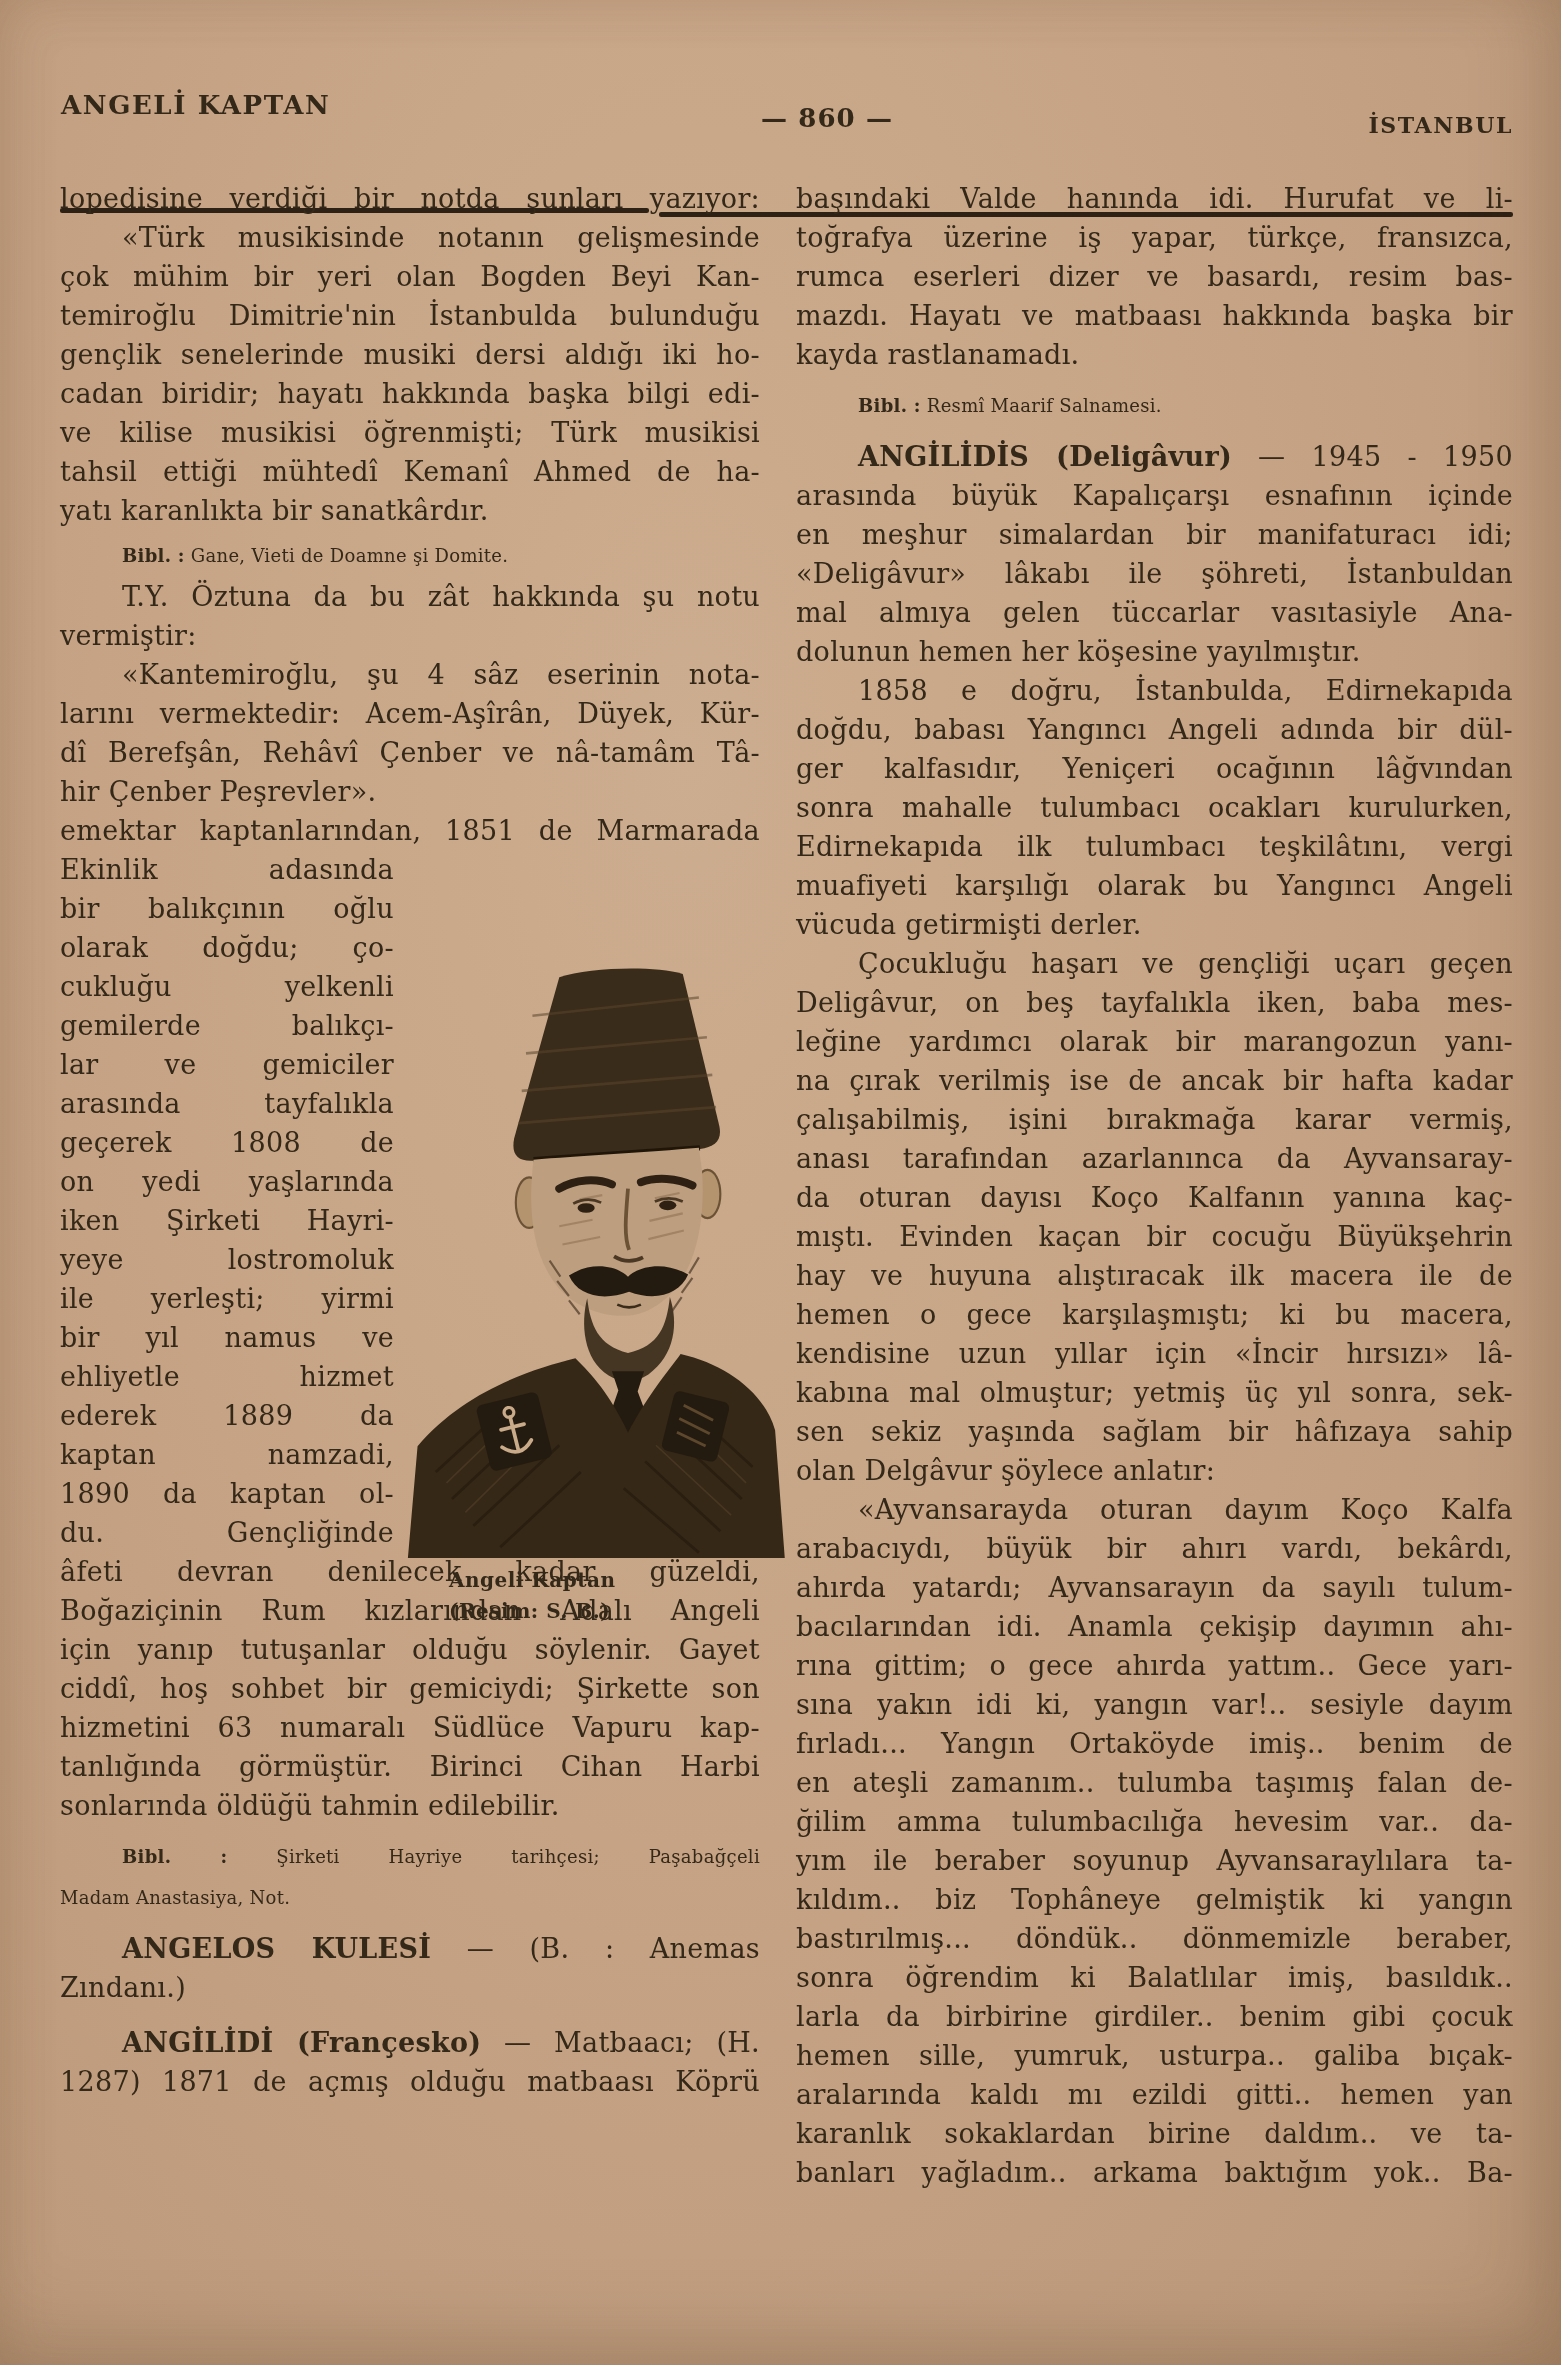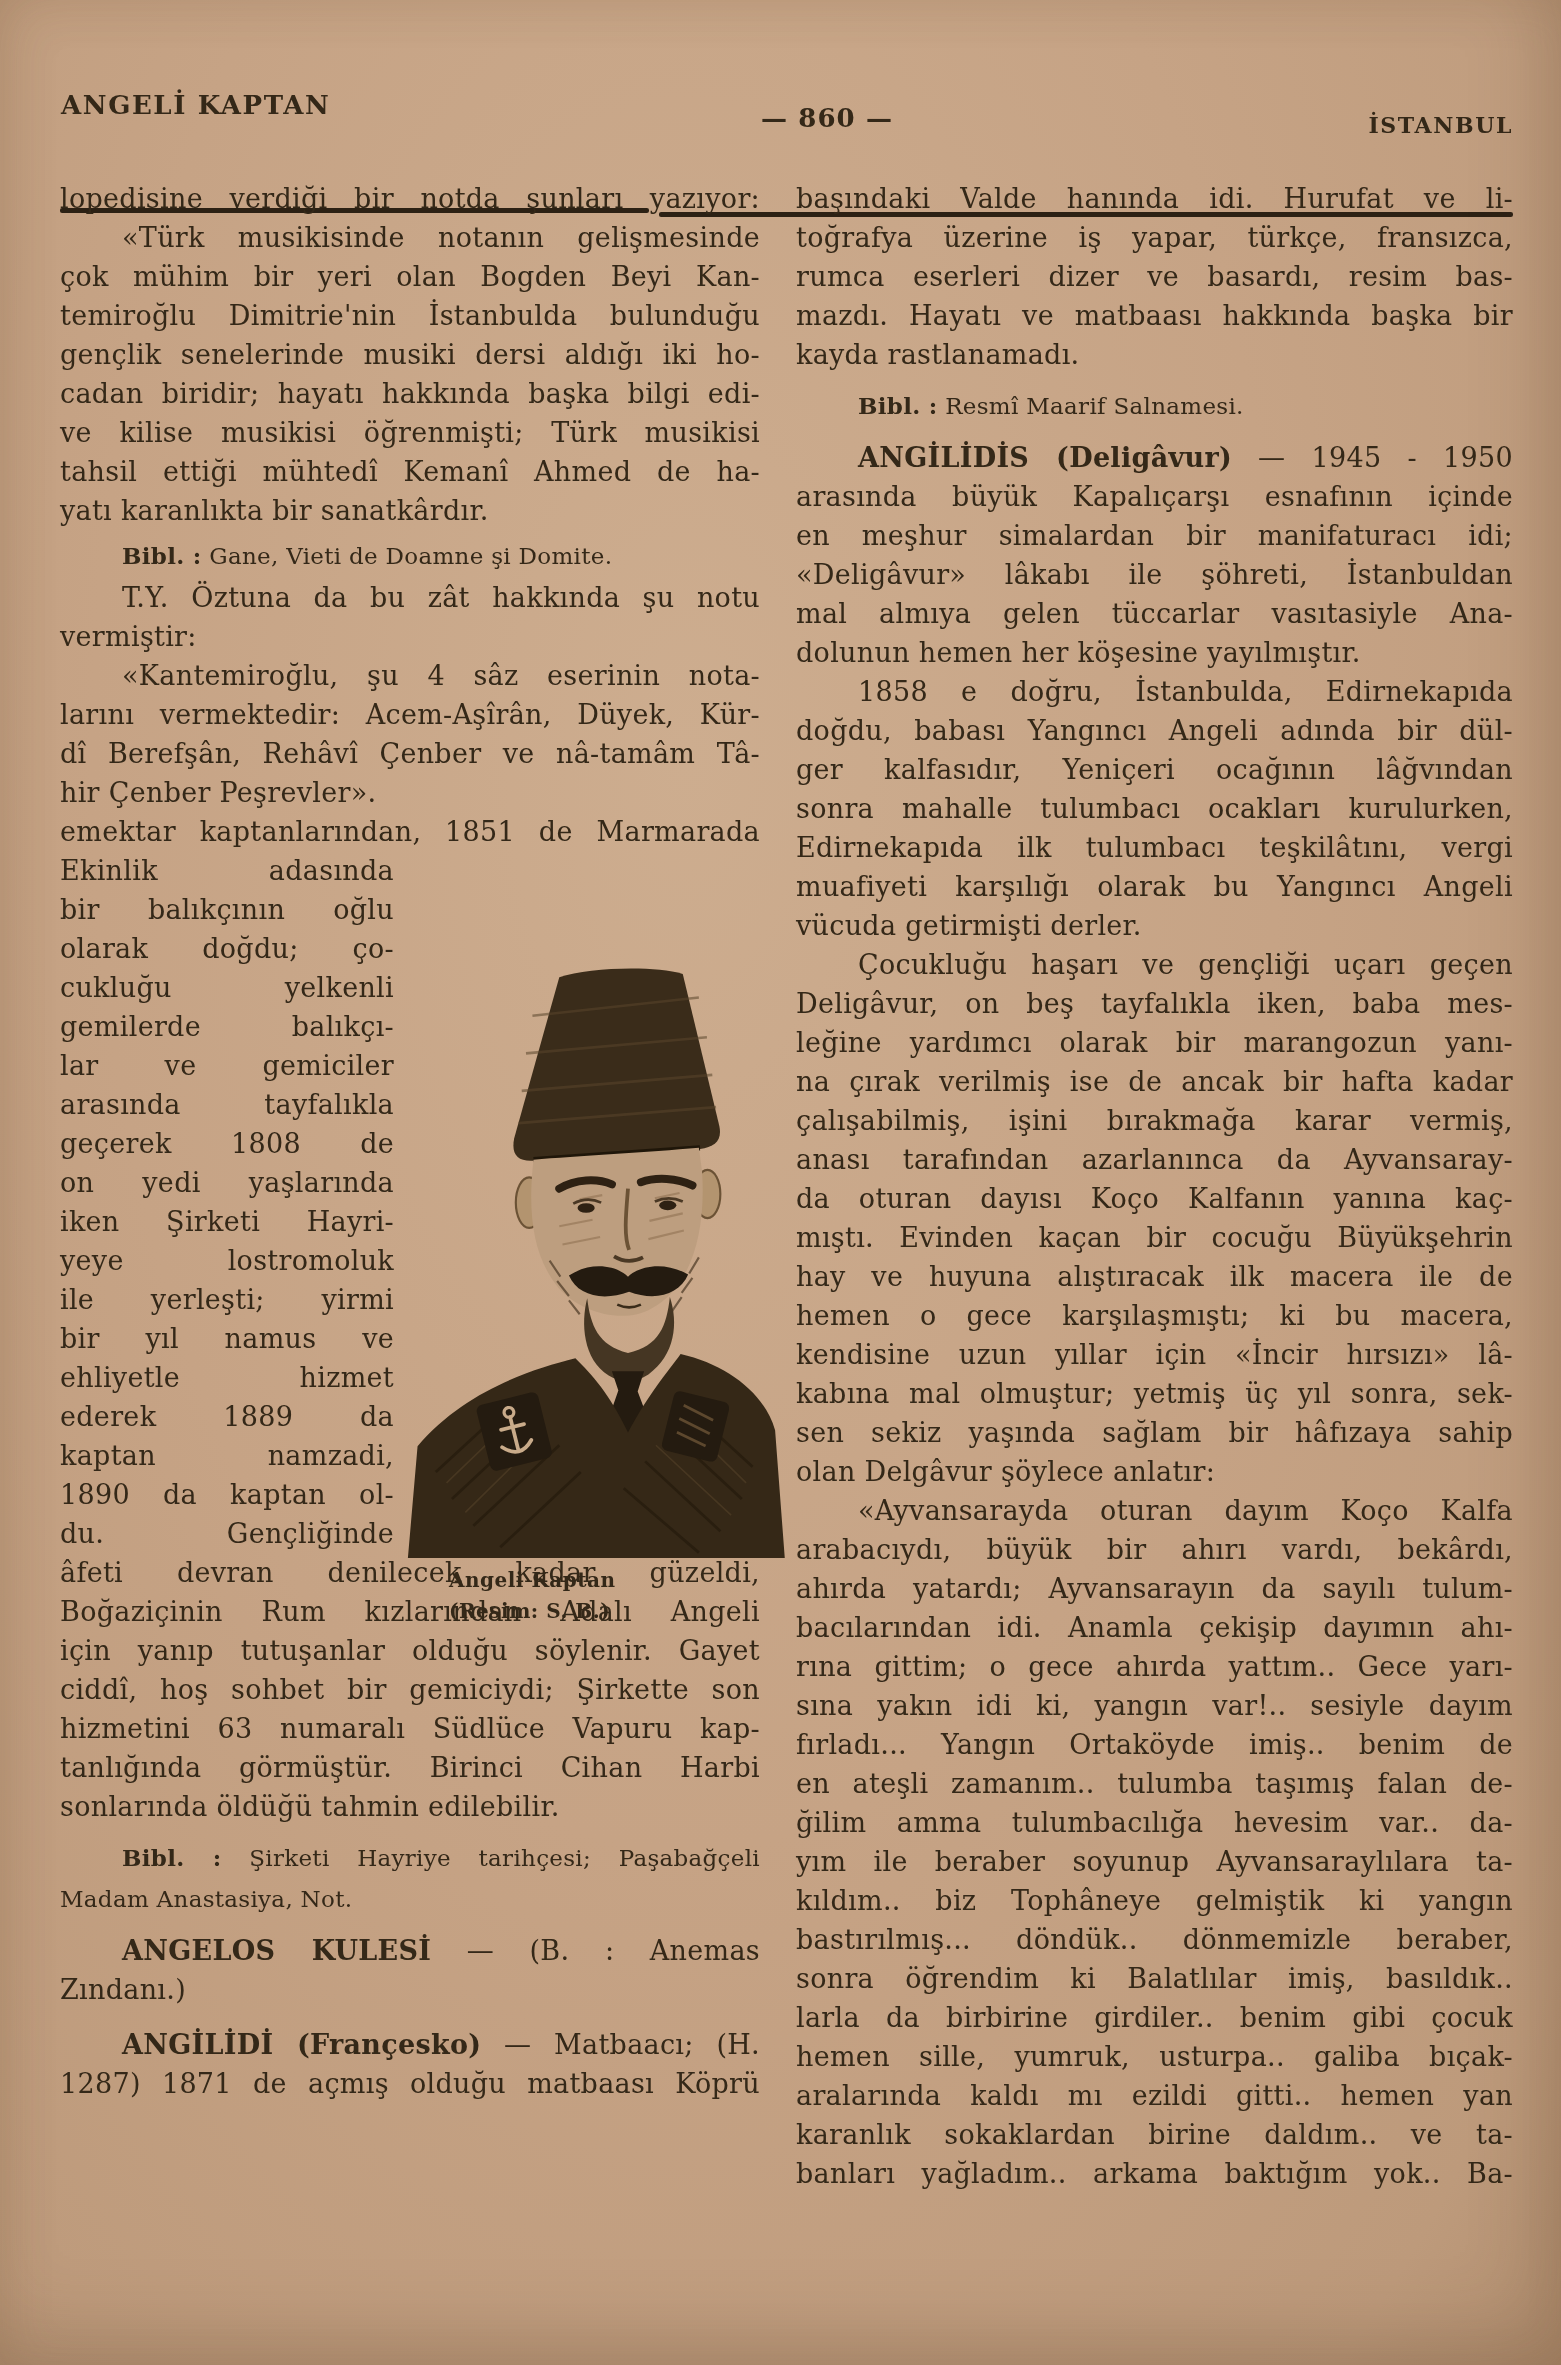--- a/index.html
+++ b/index.html
@@ -28,21 +28,21 @@
   .col-left  { left: 60px;  width: 700px; }
   .col-right { left: 796px; width: 717px; }
   .narrow { width: 334px; }
   .line {
     font-size: 27px; line-height: 39px; letter-spacing: 0.3px;
     text-align: justify; text-align-last: justify;
   }
   .line.end   { text-align-last: left; }
   .line.ind   { text-indent: 62px; }
   .line.gap   { margin-top: 16px; }
-  .line.small { font-size: 23px; line-height: 31px; margin-top: 9.7px; margin-bottom: 6.4px; }
+  .line.small { font-size: 18px; line-height: 31px; margin-top: 9.7px; margin-bottom: 6.4px; }
   .line.small.gap { margin-top: 16px; }
   .line .lead { font-weight: bold; }
   
   .figure { position: absolute; left: 398px; top: 946px; width: 387px; height: 693px; }
   .figure svg { display: block; }
   .caption { position: absolute; left: 51px; top: 619px; font-weight: bold; font-size: 20px; line-height: 31px; letter-spacing: 0.5px; }
 </style>
 </head>
 <body>
 

